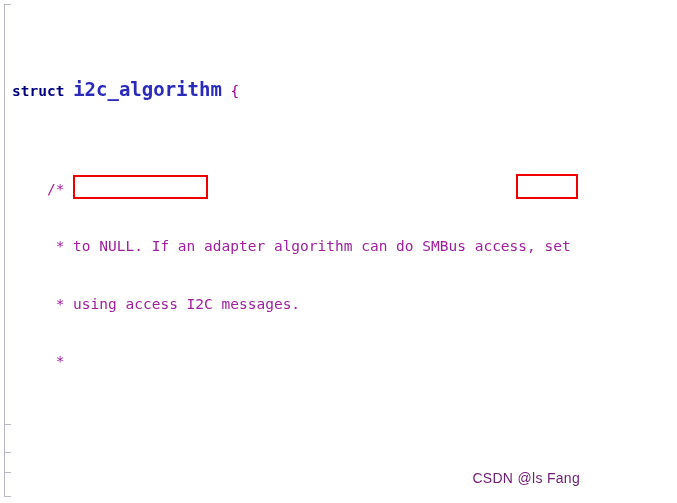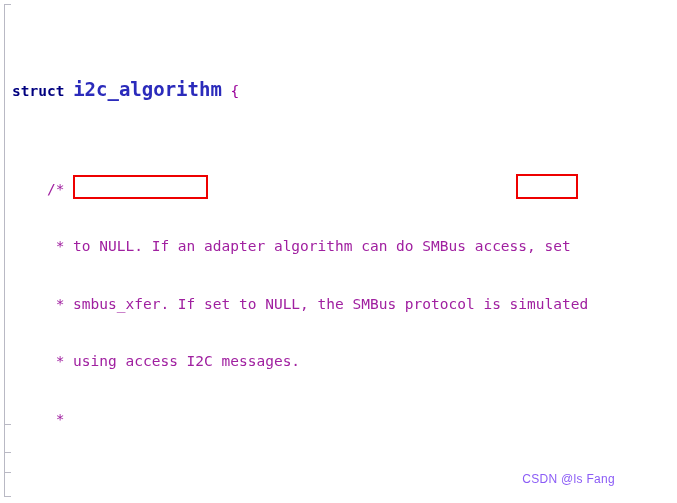--- a/index.html
+++ b/index.html
@@ -12,21 +12,20 @@
     height: 503px;
     overflow: hidden;
     font-family: "DejaVu Sans Mono", "Liberation Mono", monospace;
   }
 
   #code-viewer {
     position: relative;
     width: 591px;
     height: 503px;
     background: #ffffff;
-    padding-left: 35px;
   }
 
   
   .fold-rail {
     position: absolute;
     left: 4px;
     top: 4px;
     width: 1px;
     height: 492px;
     background: #b9b9c4;
@@ -81,23 +80,23 @@
     pointer-events: none;
   }
   #annot-master-xfer { left: 73px;  top: 175px; width: 135px; height: 24px; }
   #annot-i2c-msg     { left: 516px; top: 174px; width: 62px;  height: 25px; }
 
   
   .watermark {
     position: absolute;
     right: 11px;
     bottom: 17px;
-    color: #8b5cf6;
+    color: #701a75;
     font-family: "Liberation Sans", sans-serif;
-    font-size: 12px;
+    font-size: 14px;
     letter-spacing: 0.3px;
     white-space: pre;
   }
 </style>
 </head>
 <body>
 
 <div id="code-viewer">
 
   <div class="fold-rail"></div>
@@ -108,21 +107,20 @@
   <div class="fold-tick t5"></div>
 
   <div class="code-body">
 
     
     <div class="line line-title"><span class="kw">struct</span> <span class="bigname">i2c_algorithm</span> <span class="punc">{</span></div>
 
     
     <div class="line">    <span class="cmt">/*</span></div>
     <div class="line">     <span class="cmt">* to NULL. If an adapter algorithm can do SMBus access, set</span></div>
-    <div class="line">     <span class="cmt">* smbus_xfer. If set to NULL, the SMBus protocol is simulated</span></div>
     <div class="line">     <span class="cmt">* using access I2C messages.</span></div>
     <div class="line">     <span class="cmt">*</span></div>
     
     
     
 
     
     
     
 

